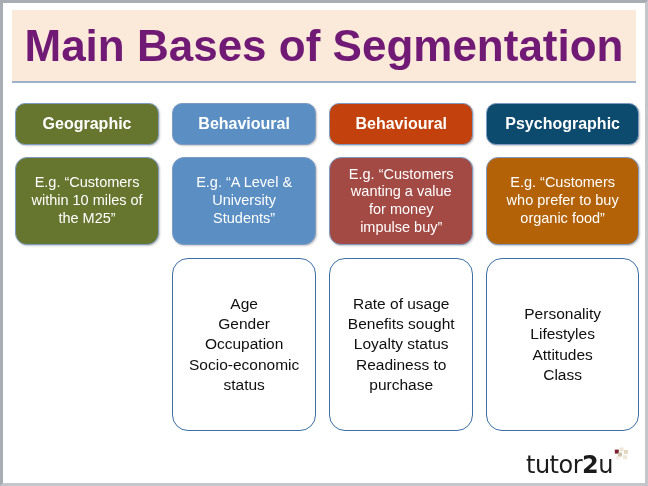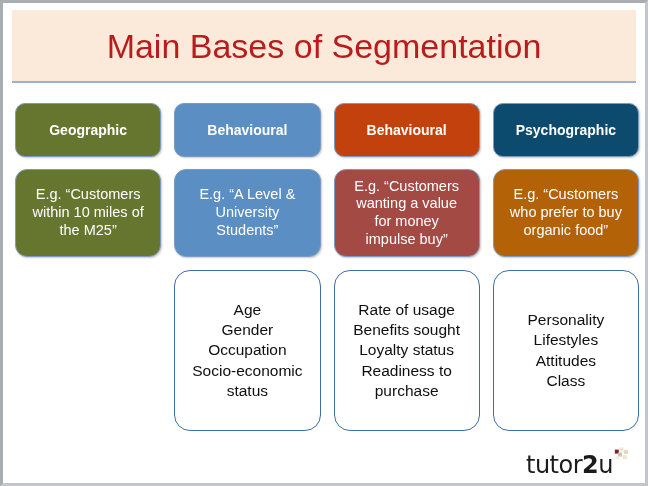--- a/index.html
+++ b/index.html
@@ -34,23 +34,23 @@
     width: 624px;
     height: 73px;
     background: #fbead9;
     border-bottom: 2px solid #9fb0cc;
     box-sizing: border-box;
     display: flex;
     align-items: center;
     justify-content: center;
   }
   #title-text {
-    font-size: 34px;
-    font-weight: normal;
-    color: #b91c1c;
+    font-size: 44px;
+    font-weight: bold;
+    color: #701a75;
     letter-spacing: 0px;
     white-space: nowrap;
     line-height: 1;
   }
 
   
   #columns {
     position: absolute;
     left: 12px;
     top: 100px;
@@ -60,29 +60,29 @@
     gap: 13px;
   }
   .column {
     flex: 1 1 0;
     display: flex;
     flex-direction: column;
   }
 
   
   .col-header {
-    height: 54px;
+    height: 42px;
     border-radius: 10px;
     border: 1.5px solid #7d9bc1;
     box-sizing: border-box;
     display: flex;
     align-items: center;
     justify-content: center;
     color: #ffffff;
-    font-size: 14px;
+    font-size: 16px;
     font-weight: bold;
     text-align: center;
     box-shadow: 1px 1px 2px rgba(0,0,0,0.22);
     padding: 0 18px;
   }
 
   
   .col-example {
     margin-top: 12px;
     height: 88px;

